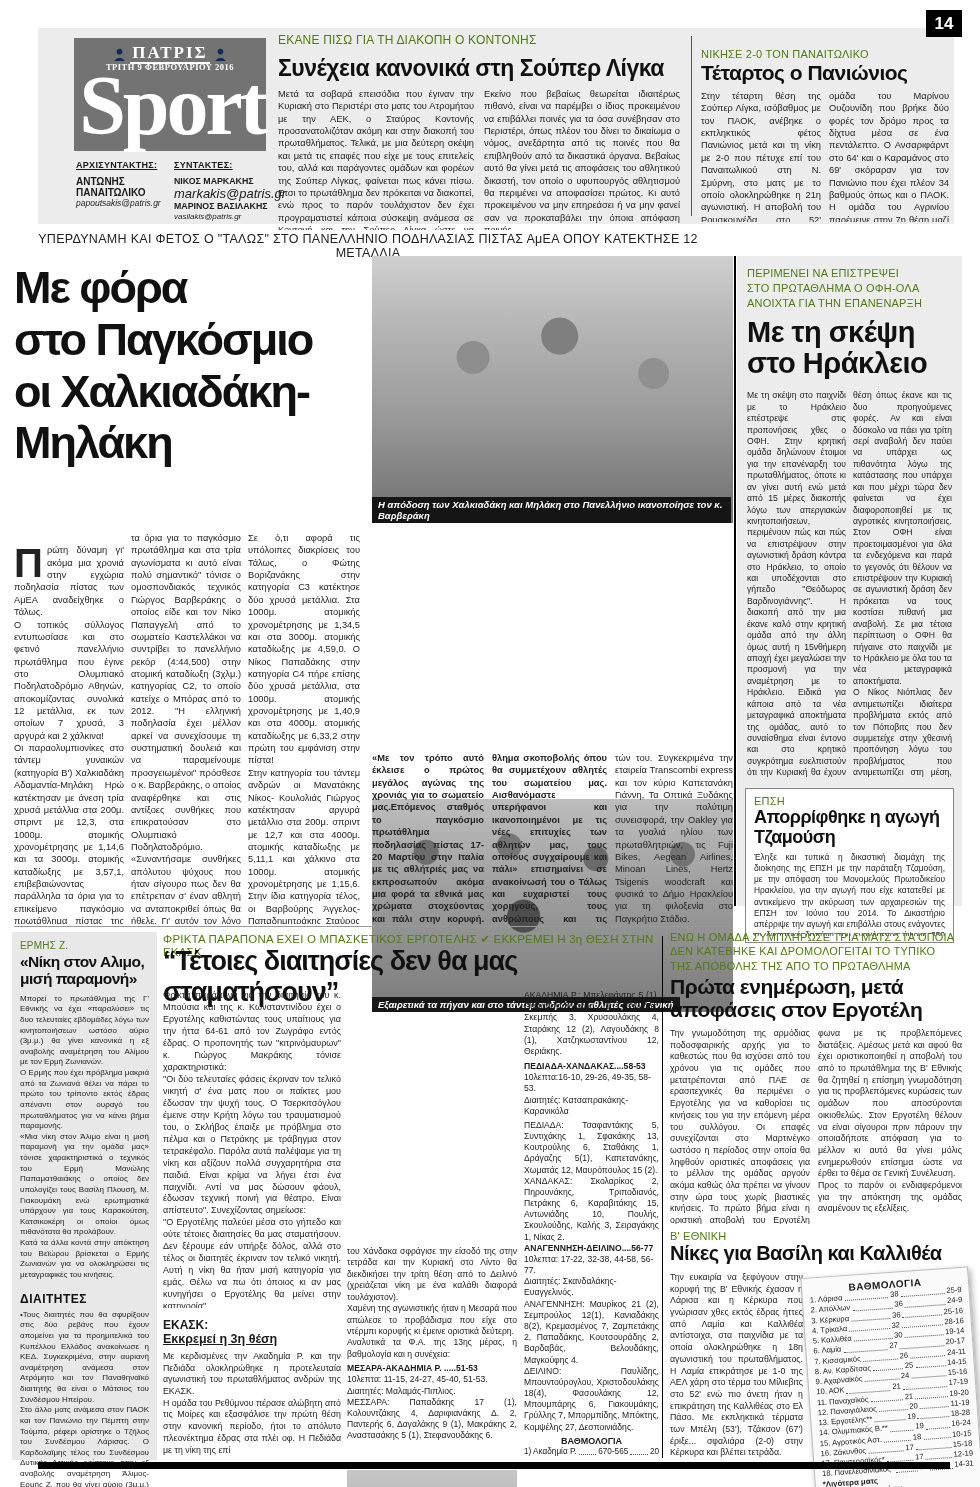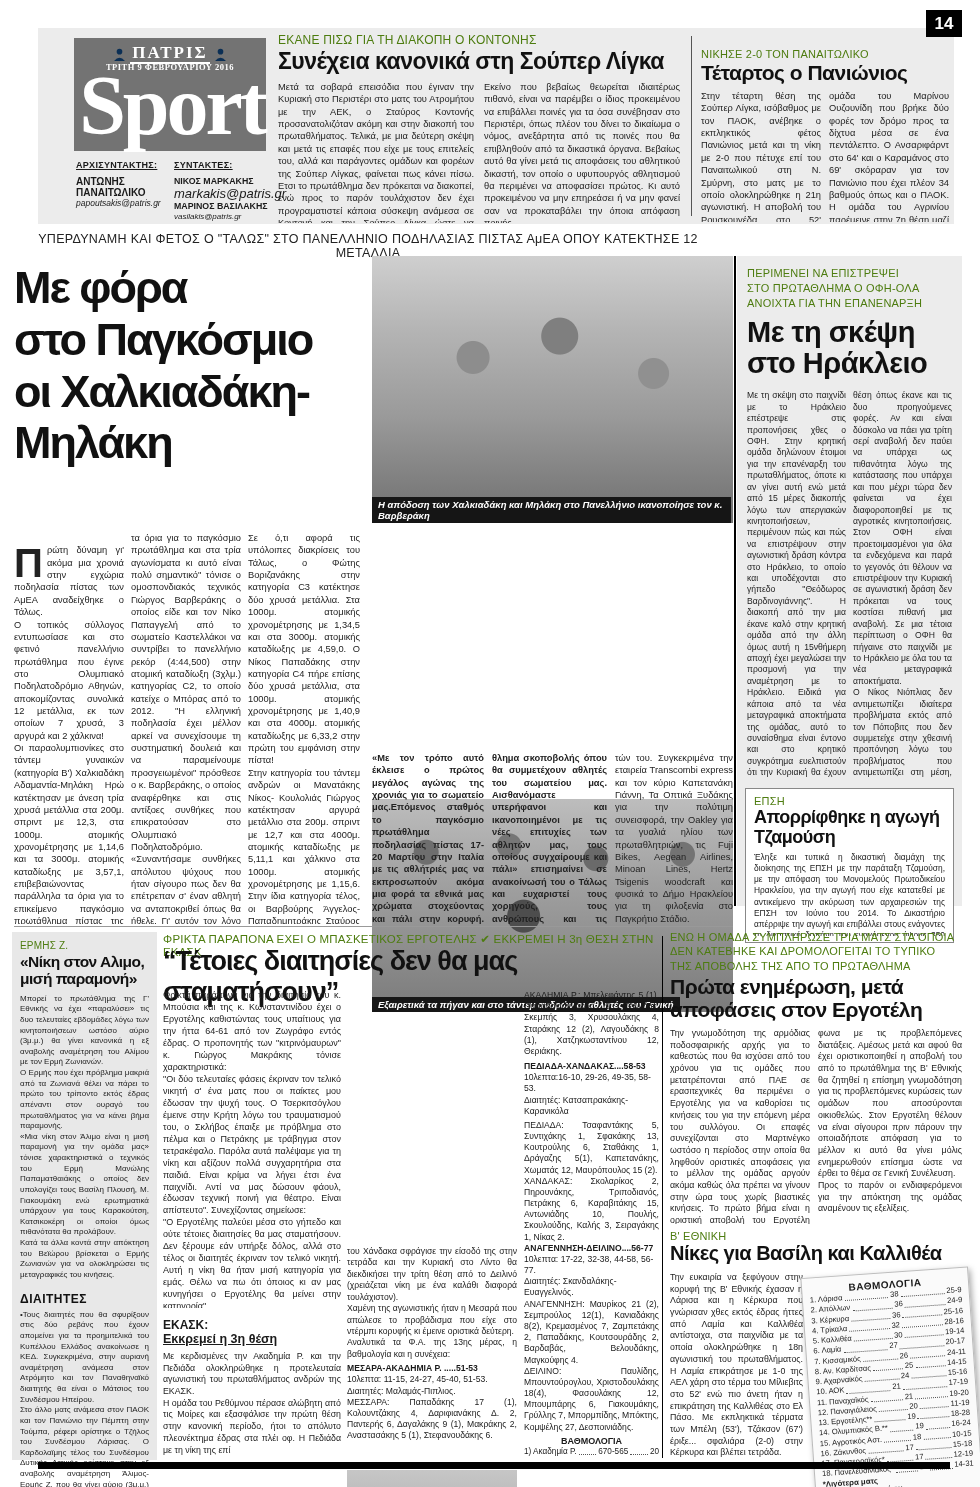--- a/index.html
+++ b/index.html
@@ -93,21 +93,21 @@
       <span class="staff-mail" style="font-size:13px;">markakis@patris.gr</span>
     </div>
     <div style="font-size:8.3px;">
       <span class="staff-name" style="font-size:8.8px;">ΜΑΡΙΝΟΣ ΒΑΣΙΛΑΚΗΣ</span>
       <span class="staff-mail" style="font-size:8px;">vasilakis@patris.gr</span>
     </div>
   </div>
 
   <div class="abs" style="left:278px;top:33px;width:404px;">
     <div class="kicker">ΕΚΑΝΕ ΠΙΣΩ ΓΙΑ ΤΗ ΔΙΑΚΟΠΗ Ο ΚΟΝΤΟΝΗΣ</div>
-    <div class="hl" style="font-size:23px;margin-top:1px;">Συνέχεια κανονικά στη Σούπερ Λίγκα</div>
+    <div class="hl" style="font-size:23px;margin-top:8px;">Συνέχεια κανονικά στη Σούπερ Λίγκα</div>
     <div style="margin-top:6px;display:flex;gap:10px;">
       <div class="body-txt just" style="width:196px;height:142px;">Μετά τα σοβαρά επεισόδια που έγιναν την Κυριακή στο Περιστέρι στο ματς του Ατρομήτου με την ΑΕΚ, ο Σταύρος Κοντονής προσανατολιζόταν ακόμη και στην διακοπή του πρωταθλήματος. Τελικά, με μια δεύτερη σκέψη και μετά τις επαφές που είχε με τους επιτελείς του, αλλά και παράγοντες ομάδων και φορέων της Σούπερ Λίγκας, φαίνεται πως κάνει πίσω. Ετσι το πρωτάθλημα δεν πρόκειται να διακοπεί, ενώ προς το παρόν τουλάχιστον δεν έχει προγραματιστεί κάποια σύσκεψη ανάμεσα σε Κοντονή και την Σούπερ Λίγκα ώστε να συζητηθεί κάτι τέτοιο.</div>
       <div class="body-txt just" style="width:196px;height:142px;">Εκείνο που βεβαίως θεωρείται ιδιαιτέρως πιθανό, είναι να παρέμβει ο ίδιος προκειμένου να επιβάλλει ποινές για τα όσα συνέβησαν στο Περιστέρι, όπως πλέον του δίνει το δικαίωμα ο νόμος, ανεξάρτητα από τις ποινές που θα επιβληθούν από τα δικαστικά όργανα. Βεβαίως αυτό θα γίνει μετά τις αποφάσεις του αθλητικού δικαστή, τον οποίο ο υφυπουργός αθλητισμού θα περιμένει να αποφασίσει πρώτος. Κι αυτό προκειμένου να μην επηρεάσει ή να μην φανεί σαν να προκαταβάλει την όποια απόφαση ποινής.</div>
     </div>
   </div>
 
   <div class="abs vrule" style="left:691px;top:36px;height:180px;"></div>
 
   <div class="abs" style="left:701px;top:48px;width:250px;">
     <div class="kicker" style="font-size:11px;">ΝΙΚΗΣΕ 2-0 ΤΟΝ ΠΑΝΑΙΤΩΛΙΚΟ</div>

